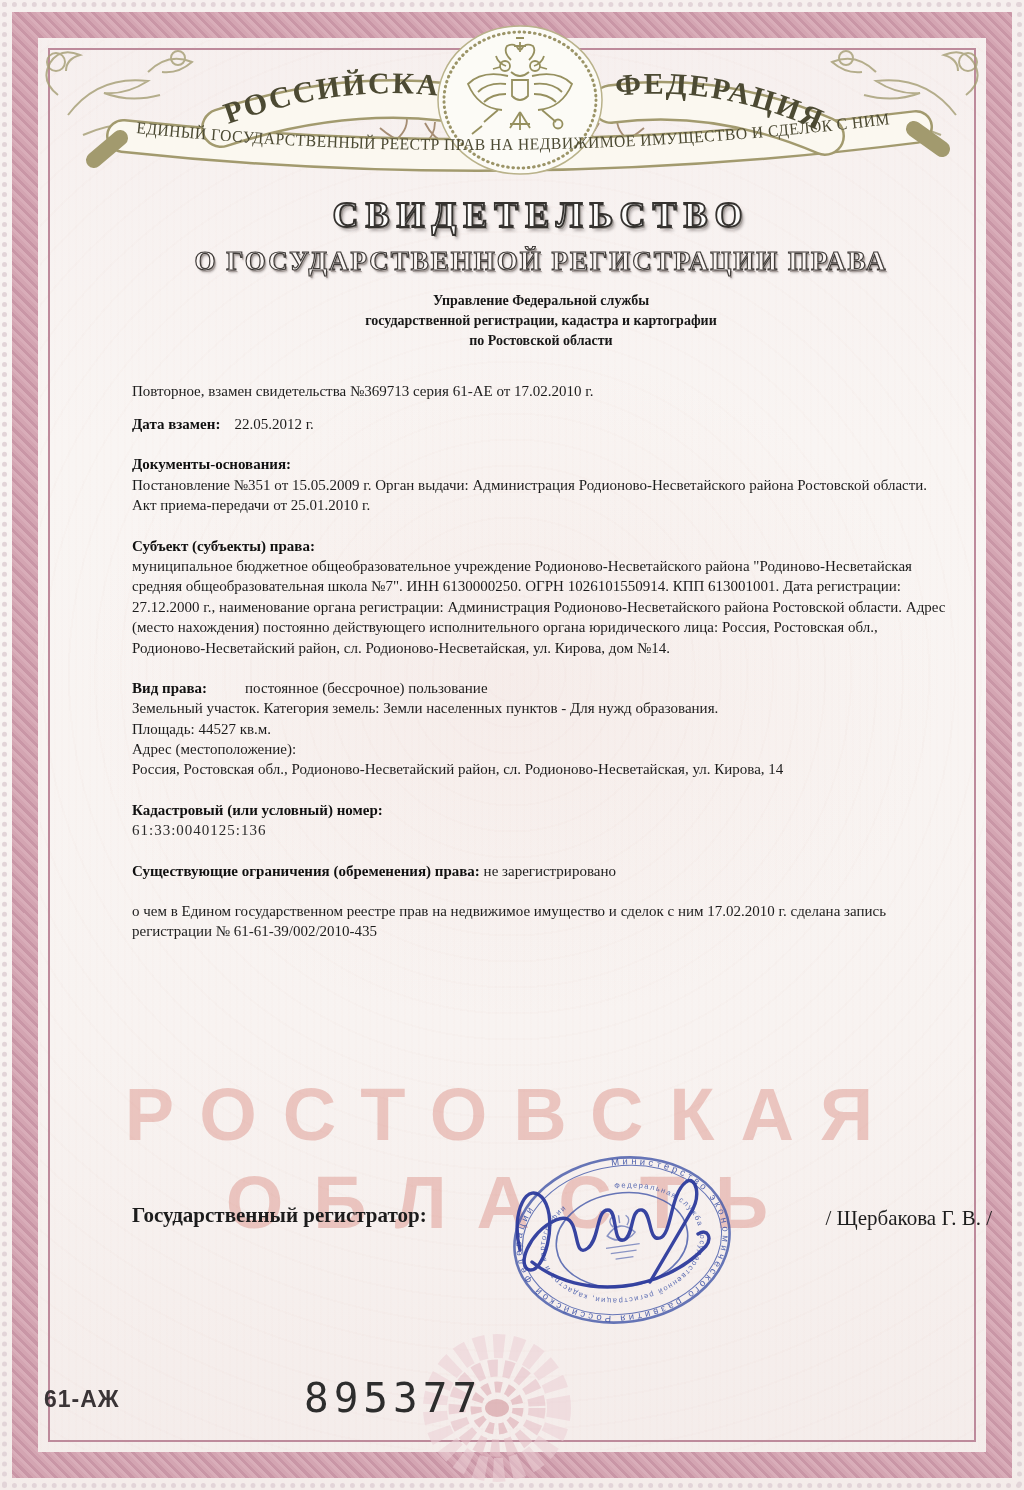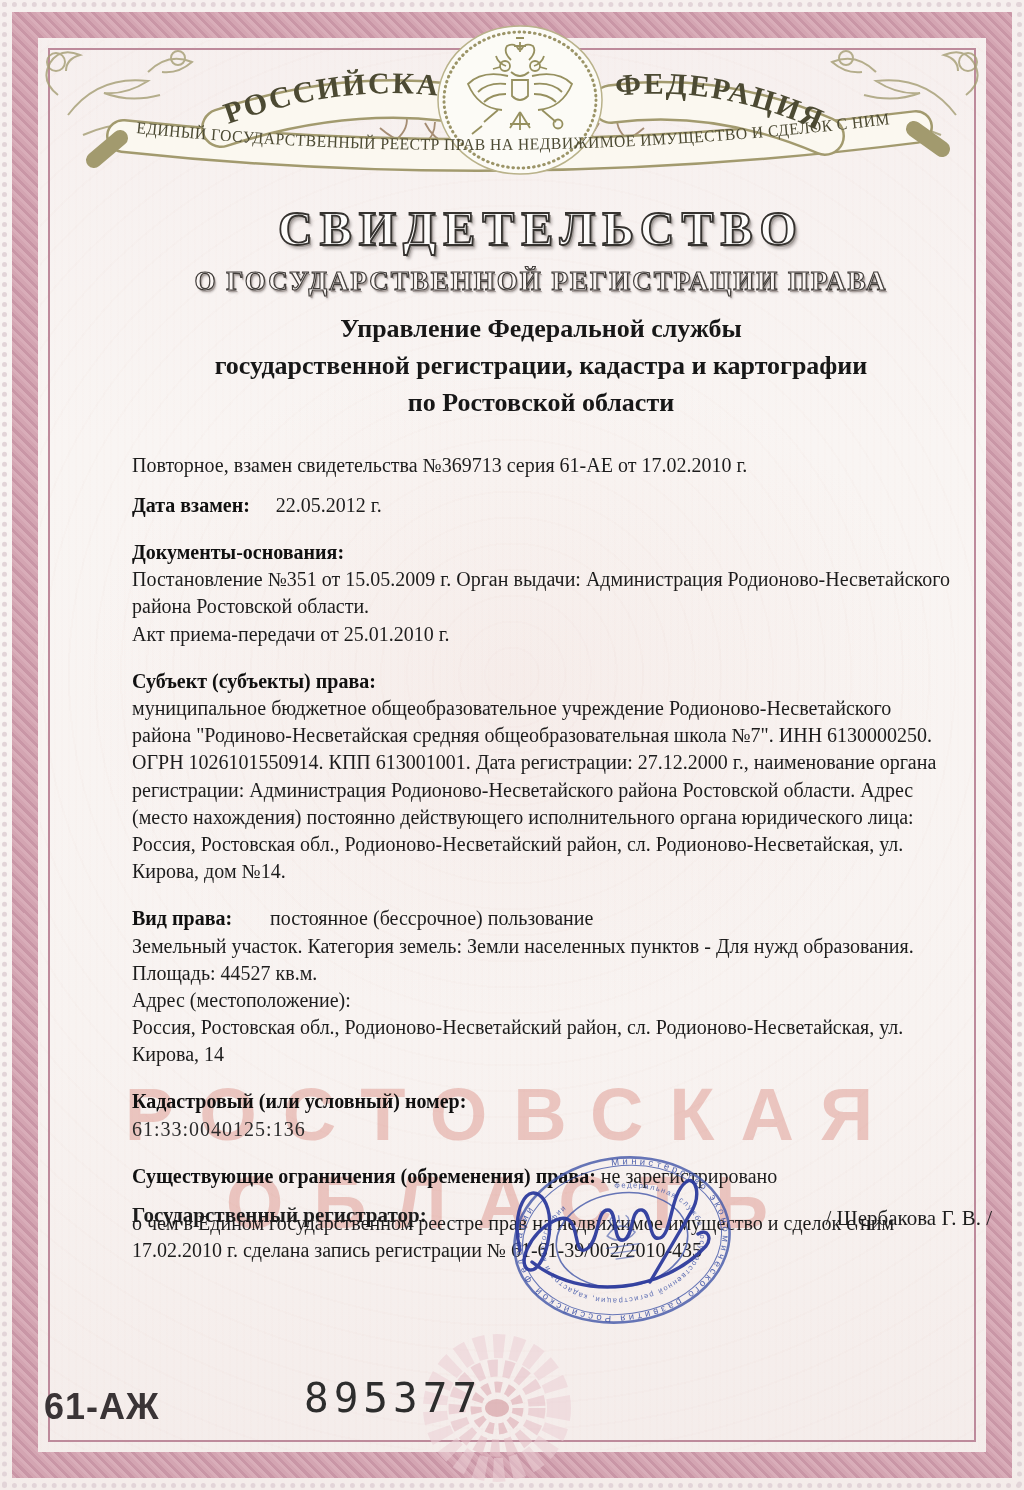--- a/index.html
+++ b/index.html
@@ -27,46 +27,46 @@
   
   .header-svg{position:absolute;left:28px;top:20px;width:968px;height:168px;z-index:2;}
   
   .watermark{position:absolute;left:0;width:100%;text-align:center;z-index:1;
     font-family:"Liberation Sans",sans-serif;font-weight:bold;color:rgba(204,92,80,0.30);}
   .wm1{top:1072px;font-size:74px;letter-spacing:26px;}
   .wm2{top:1160px;font-size:74px;letter-spacing:30px;}
   
   .content{position:absolute;left:132px;top:192px;width:818px;z-index:2;}
   .t-main{
-    text-align:center;font-size:48px;font-weight:bold;letter-spacing:7px;margin:9px;
+    text-align:center;font-size:36px;font-weight:bold;letter-spacing:7px;margin:2px;
     color:#fdfcfb;-webkit-text-stroke:1.8px #35322f;
     text-shadow:2px 2px 0 #a09a96,3px 4px 3px rgba(60,50,50,.35);
   }
   .t-sub{
     text-align:center;font-size:27px;font-weight:bold;letter-spacing:2px;margin:10px 0 0 0;
     color:#fbf6f4;-webkit-text-stroke:1.2px #413d3a;
     text-shadow:1.5px 1.5px 0 #a89f9c,2px 3px 2px rgba(60,50,50,.3);
   }
-  .authority{margin-top:14px;text-align:center;font-size:26px;font-weight:bold;line-height:1.42;color:#171717;}
-  .content p{margin:0;font-size:20px;line-height:1.36;}
+  .authority{margin-top:14px;text-align:center;font-size:14px;font-weight:bold;line-height:1.42;color:#171717;}
+  .content p{margin:0;font-size:15px;line-height:1.36;}
   .mt-lg{margin-top:30px !important;}
   .mt-md{margin-top:20px !important;}
   .mt-sm{margin-top:13px !important;}
   b{color:#101010;}
   .val-gap{margin-left:38px;}
-  .date-gap{margin-left:26px;}
+  .date-gap{margin-left:14px;}
   .cad-num{letter-spacing:1px;color:#2a2a2a;}
   
   .registrar-label{position:absolute;left:132px;top:1203px;font-size:21px;font-weight:bold;z-index:2;}
   .registrar-name{position:absolute;right:32px;top:1206px;font-size:21px;z-index:2;}
   .stamp{position:absolute;left:505px;top:1148px;width:234px;height:184px;z-index:3;transform:rotate(-8deg);}
   .signature{position:absolute;left:498px;top:1150px;width:250px;height:170px;z-index:4;}
   .rosette{position:absolute;left:392px;top:1328px;width:210px;height:160px;z-index:1;}
   .series{position:absolute;left:44px;top:1386px;font-family:"Liberation Sans",sans-serif;
-    font-weight:bold;font-size:36px;letter-spacing:1px;color:#3a3436;z-index:2;}
+    font-weight:bold;font-size:23px;letter-spacing:1px;color:#3a3436;z-index:2;}
   .blank-number{position:absolute;left:304px;top:1374px;font-family:"DejaVu Sans Mono",monospace;
     font-size:41px;letter-spacing:5px;color:#2d2d2d;z-index:2;}
 </style>
 </head>
 <body>
 
 <div class="page">
 
   <div class="frame-outer"></div>
   <div class="frame-band"></div>

